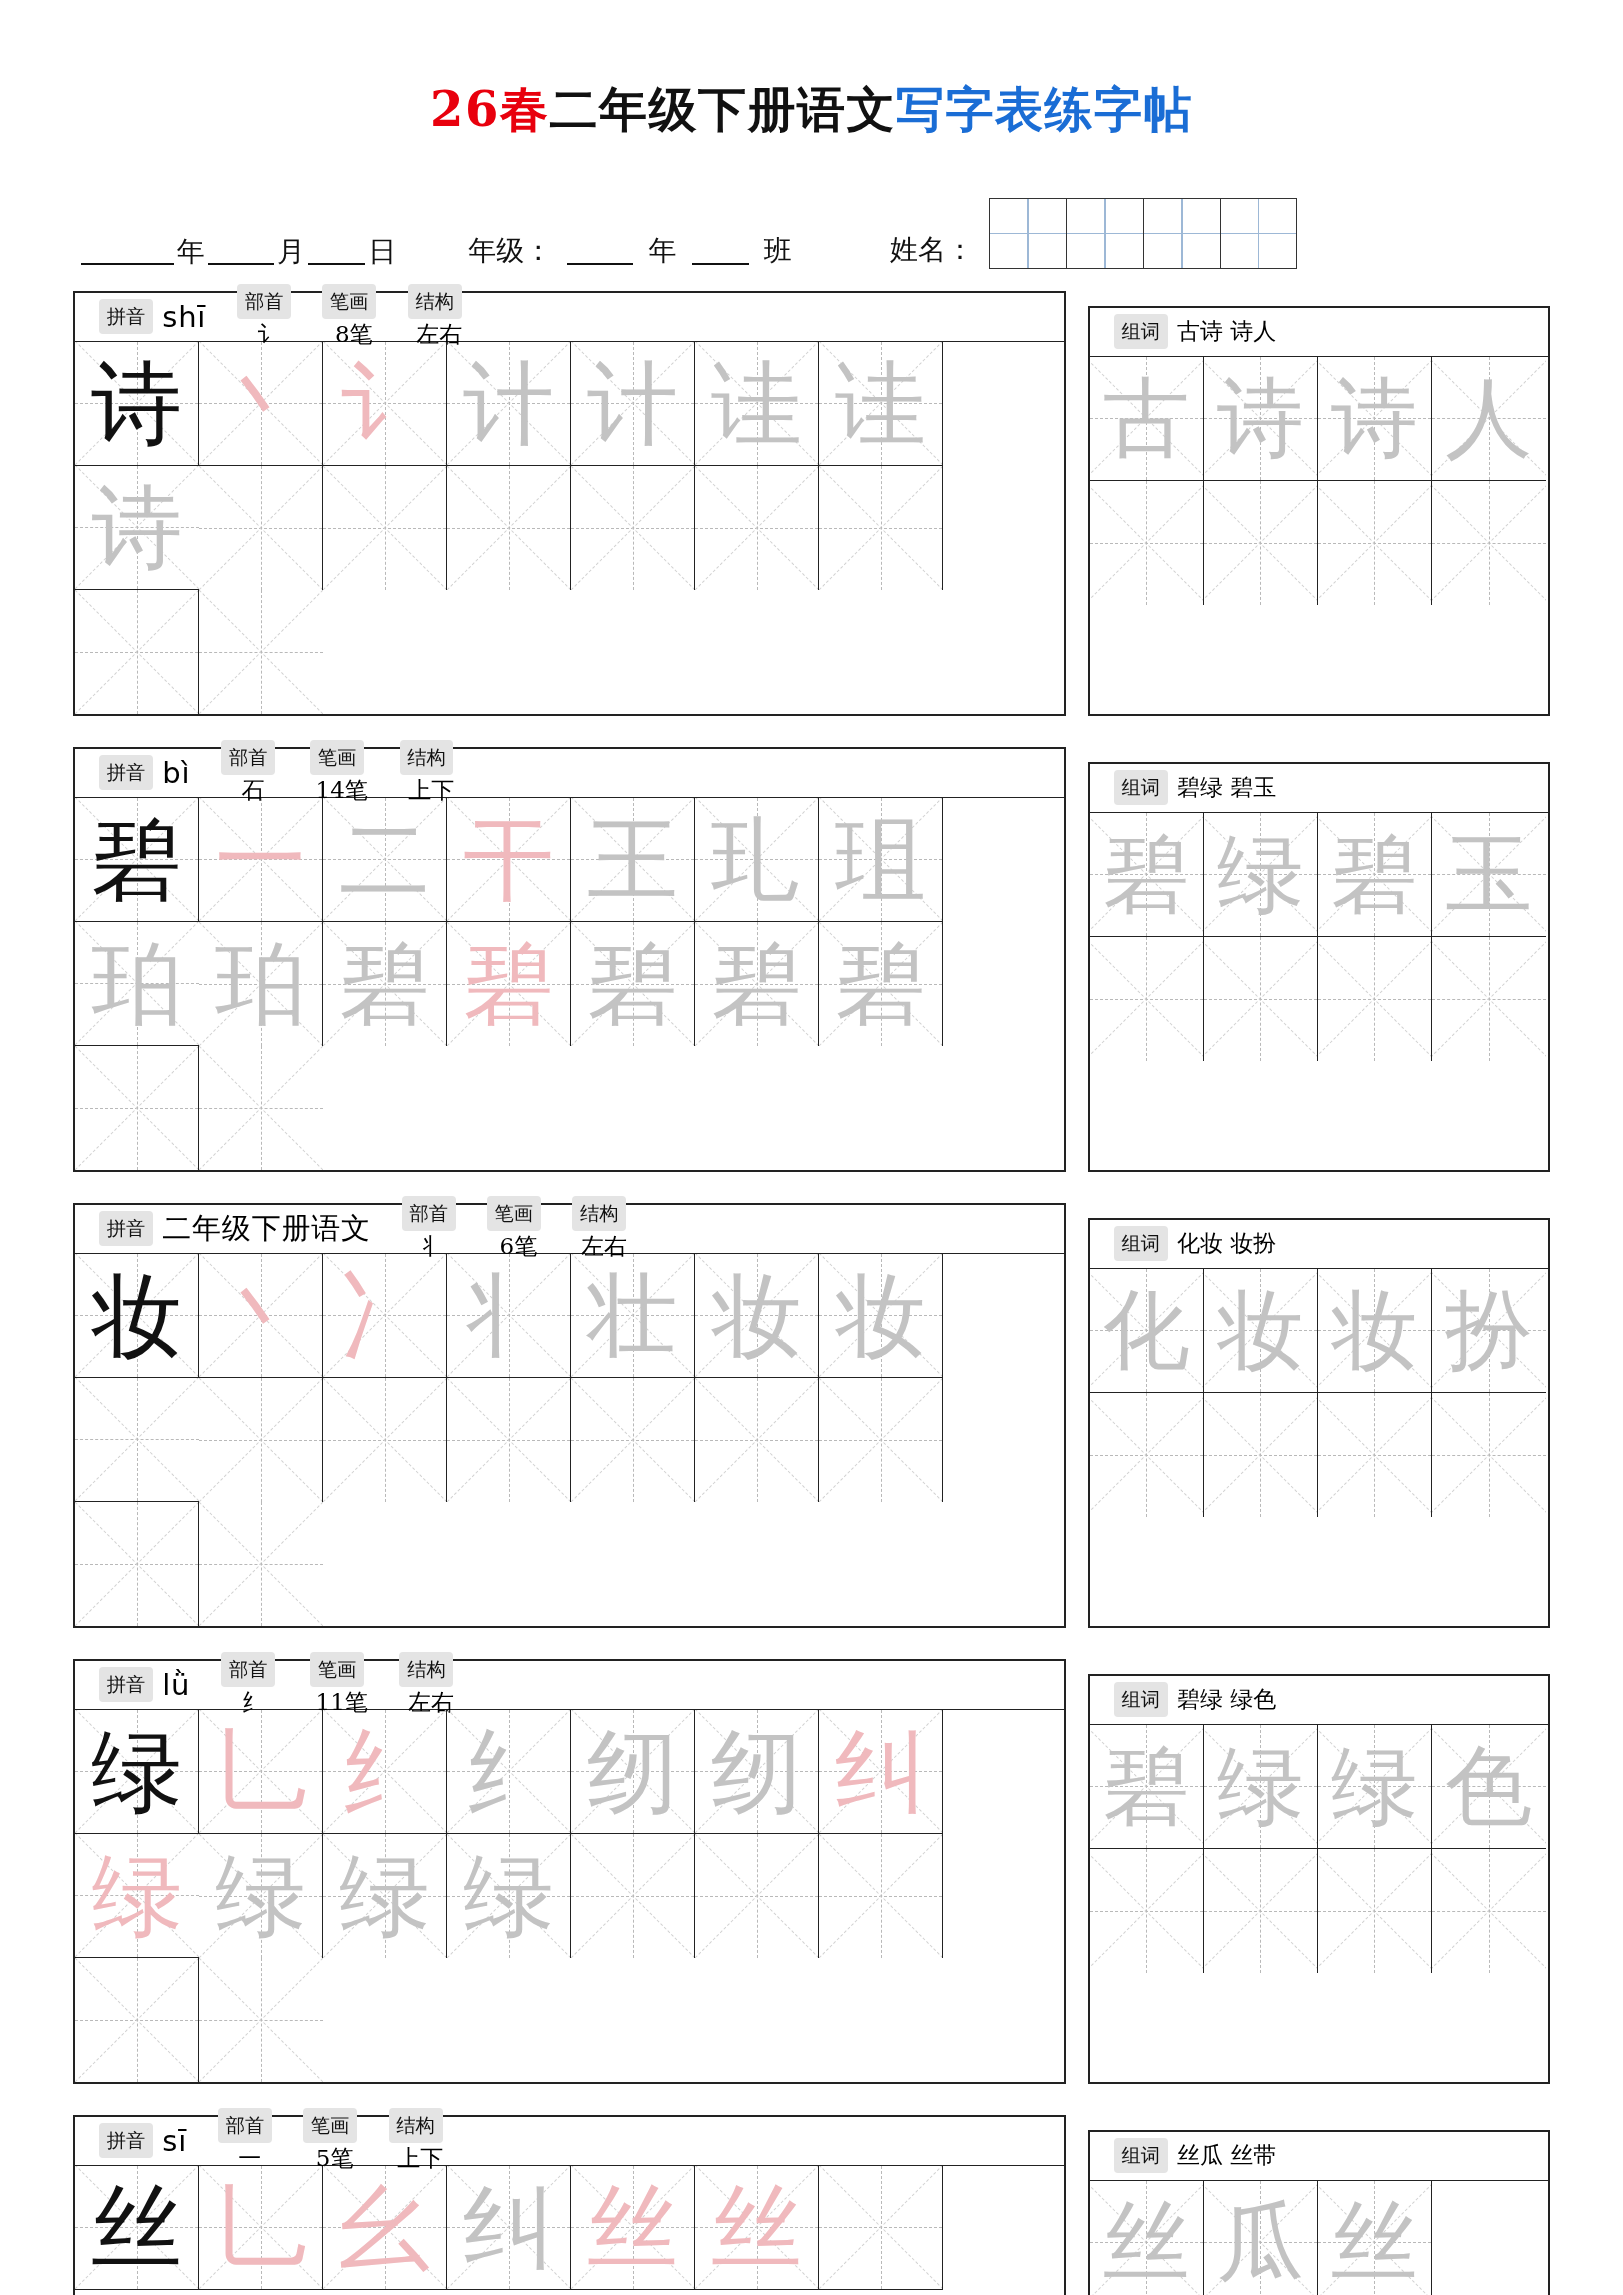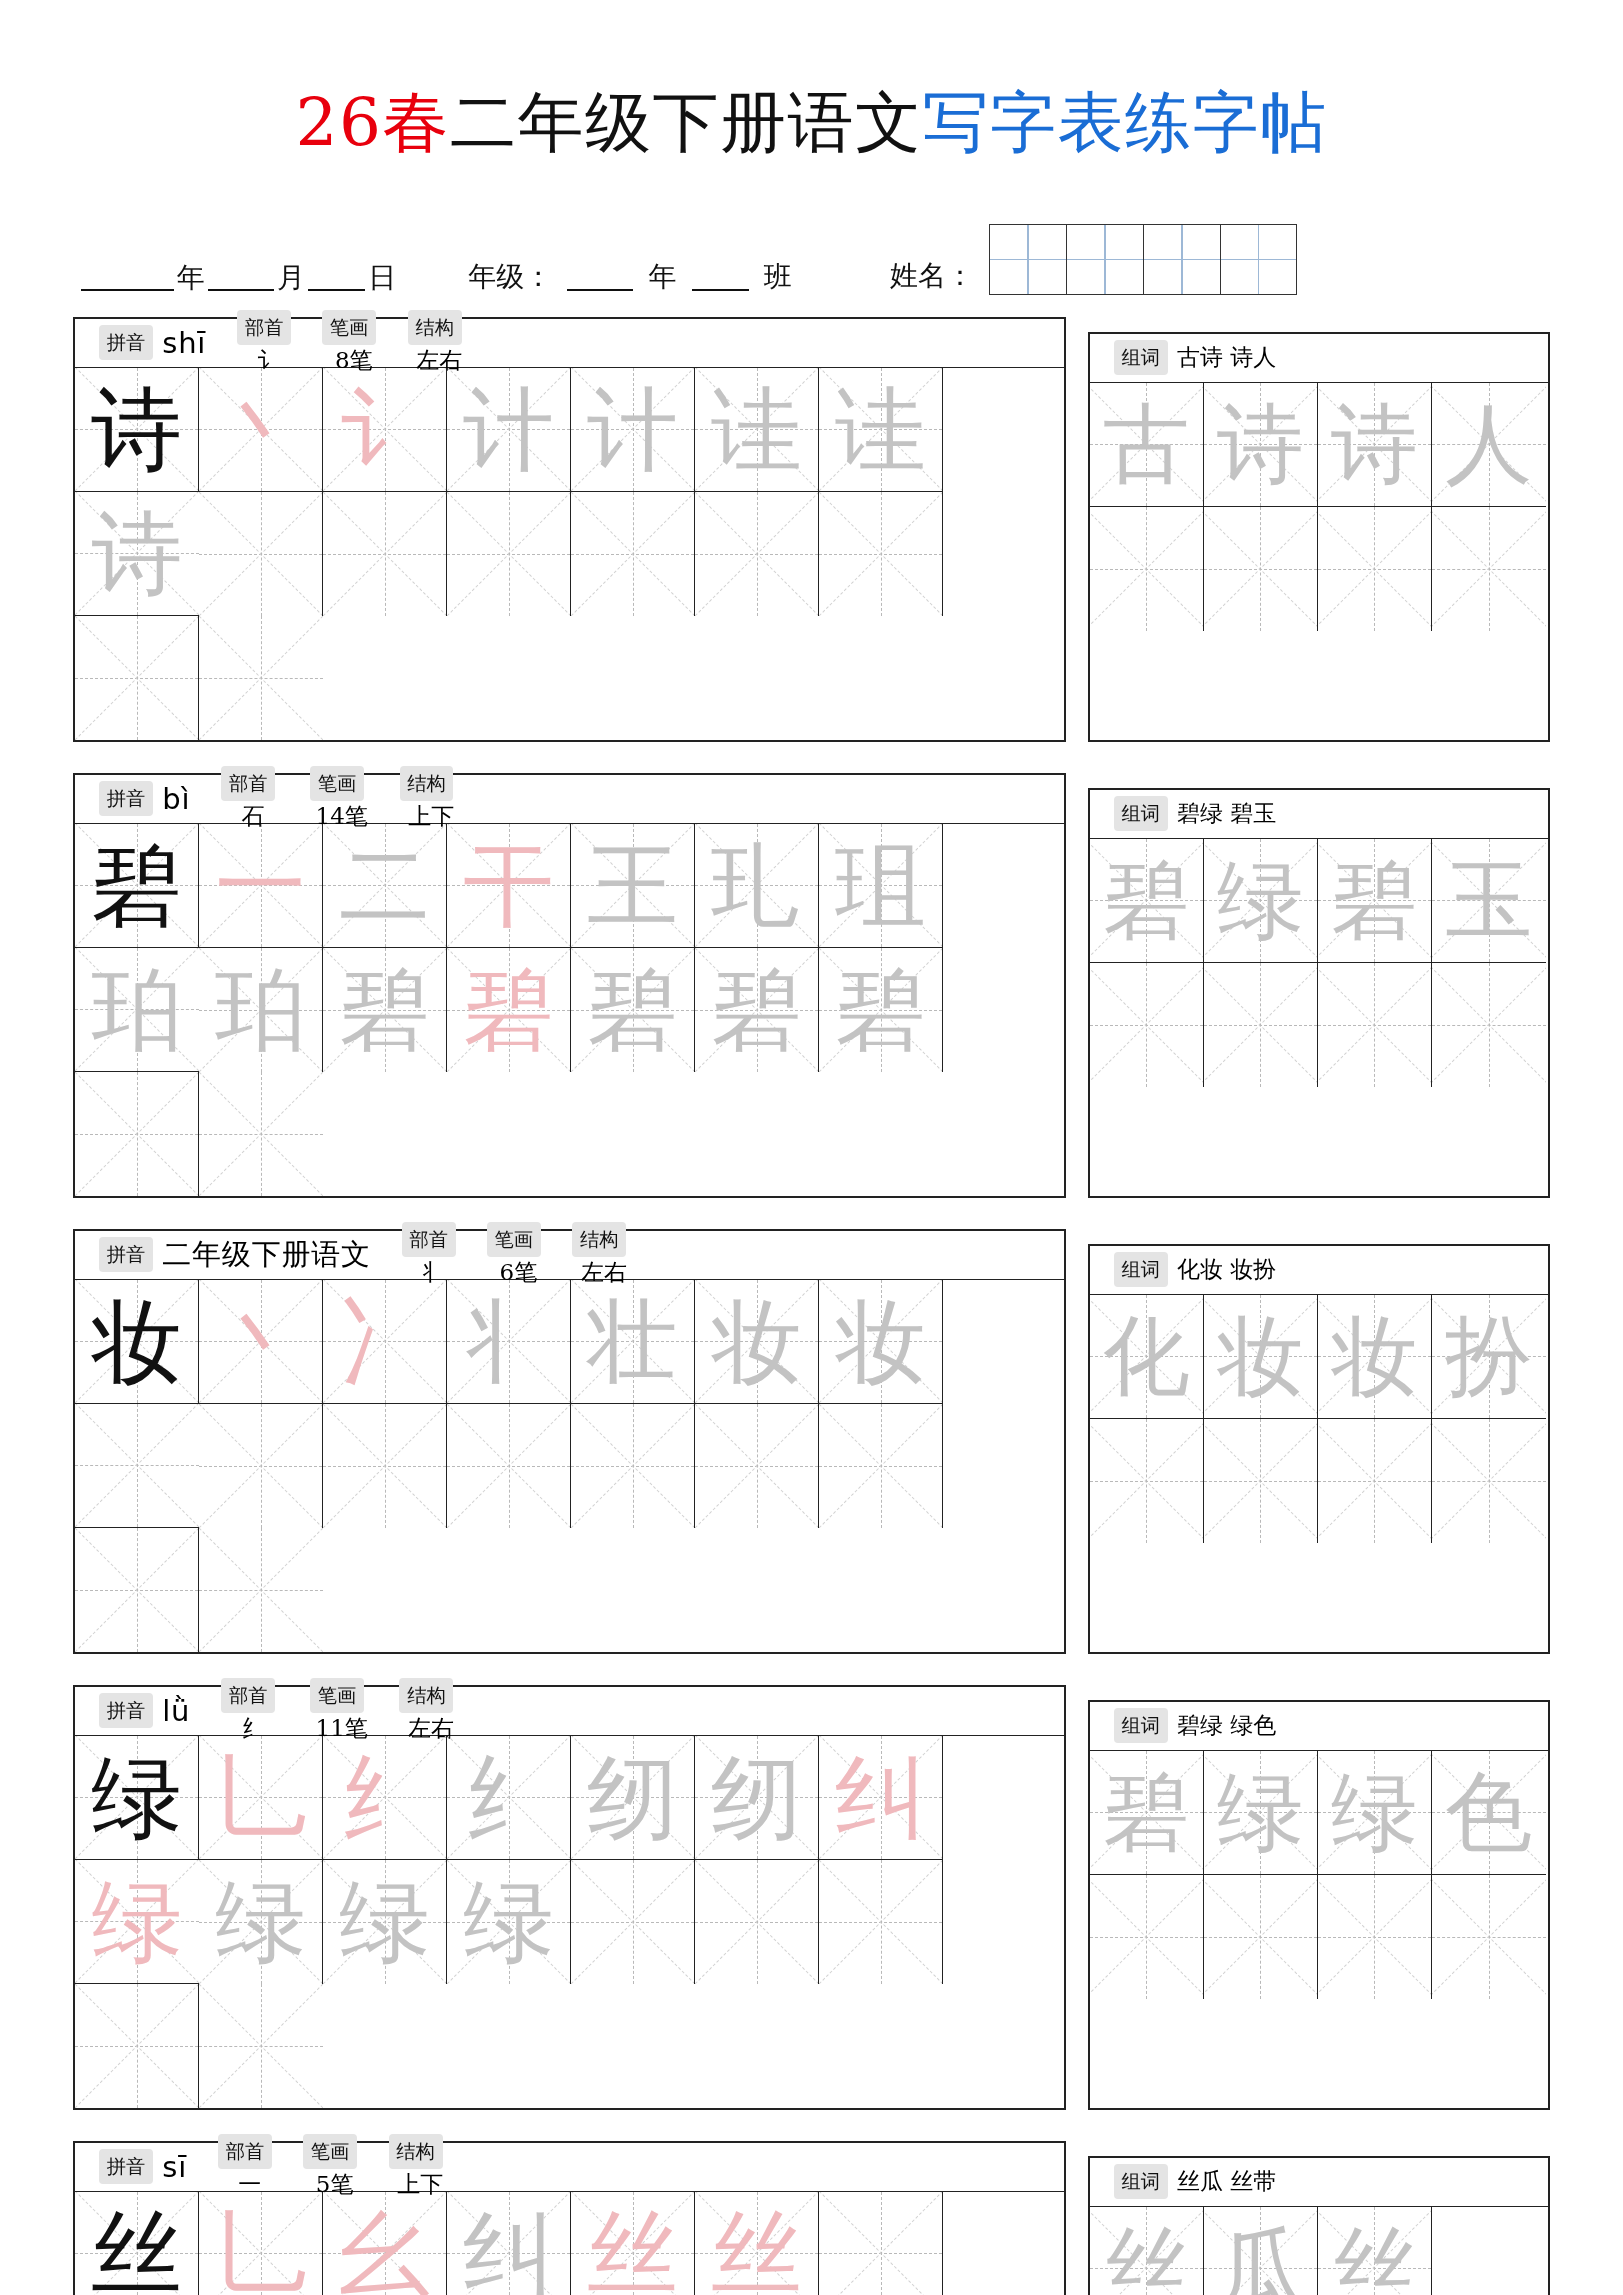--- a/index.html
+++ b/index.html
@@ -19,22 +19,22 @@
     height: 2295px;
     box-sizing: border-box;
     padding: 70px 73px 0 73px;
     position: relative;
   }
 
   
   .title {
     text-align: center;
     font-family: "DejaVu Serif", serif;
-    font-weight: normal;
-    font-size: 66px;
+    font-weight: bold;
+    font-size: 48px;
     letter-spacing: 1.5px;
     white-space: nowrap;
     margin-top: 7.7px;
   }
   .title .red { color: #e8000d; }
   .title .black { color: #111; }
   .title .blue { color: #1a6dd5; }
 
   
   .info-row {

